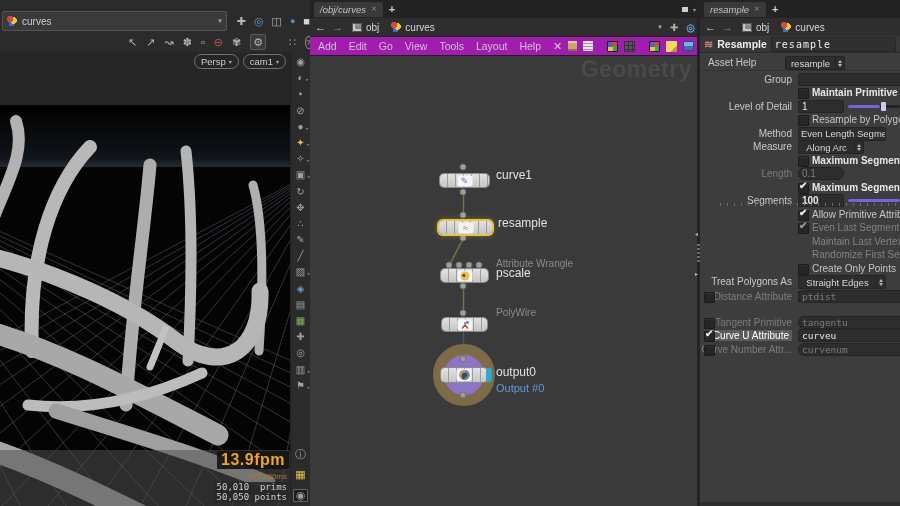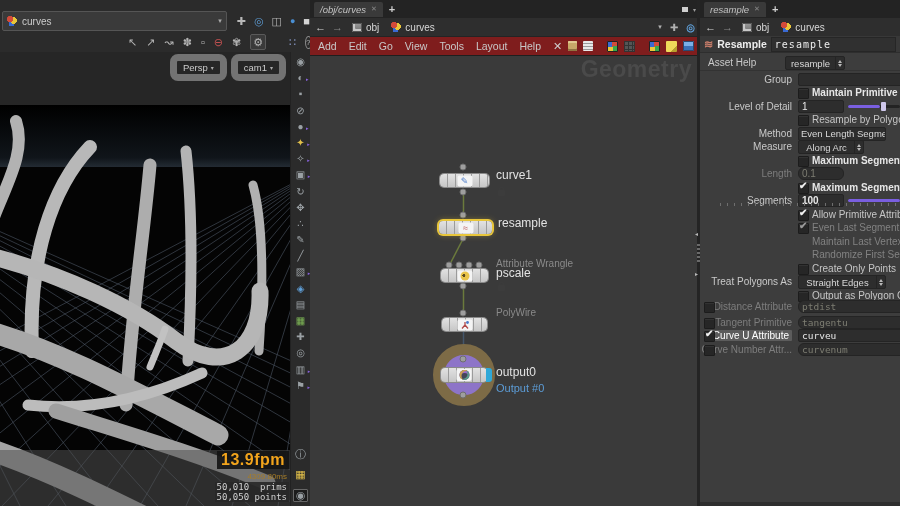--- a/index.html
+++ b/index.html
@@ -26,21 +26,21 @@
   .r1icons{display:flex;align-items:center;gap:8px;margin-left:10px;font-size:11px;color:#b8b8b8;}
   .lp-row2{left:0;top:32px;width:310px;height:20px;display:flex;align-items:center;gap:9px;padding-left:128px;box-sizing:border-box;}
   .tbtn{font-size:11px;color:#b4b4b4;line-height:14px;}
   .tbtn.boxed{border:1px solid #5a5a5a;background:#3a3a3a;padding:0 2px;border-radius:2px;}
   .tbtn.circled{border:1px solid #8a8a8a;border-radius:50%;width:11px;height:11px;font-size:8px;text-align:center;line-height:11px;}
 
   
   .viewport{left:0;top:52px;width:290px;height:454px;background:#262626;overflow:hidden;}
   .scene{position:absolute;left:0;top:53px;}
   .pills{position:absolute;right:4px;top:2px;display:flex;gap:4px;}
-  .pill{display:flex;align-items:center;gap:3px;border:7px solid #737373;border-radius:8px;height:13px;
+  .pill{display:flex;align-items:center;gap:3px;border:1px solid #737373;border-radius:8px;height:13px;
         padding:0 6px;font-size:9.5px;color:#ccc;background:rgba(38,38,38,.6);}
   .pill .caret{font-size:6px;color:#aaa;}
   .vband{position:absolute;left:0;top:398px;width:290px;height:56px;background:rgba(80,80,80,.55);}
   .fps{position:absolute;right:1px;top:399px;background:rgba(20,20,20,.9);color:#f2a41c;
        font-weight:bold;font-size:16px;padding:0 4px;letter-spacing:.5px;}
   .ms{position:absolute;right:3px;top:420px;color:#a87d26;font-size:8px;}
   .statline{position:absolute;right:1px;color:#d2d2d2;font-size:9px;background:rgba(40,40,40,.9);
             padding:0 2px;white-space:pre;}
 
   
@@ -59,21 +59,21 @@
   .tab .x{font-style:normal;font-size:7px;color:#888;}
   .plus{color:#cfcfcf;font-size:11px;font-weight:bold;}
   .tabright{margin-left:auto;display:flex;gap:5px;align-items:center;margin-right:4px;color:#999;font-size:6px;}
   .pathbar{height:18px;background:#2e2e2e;border-bottom:1px solid #242424;display:flex;align-items:center;gap:6px;padding:0 5px;}
   .navarrow{font-size:11px;font-weight:bold;color:#d6d6d6;}
   .navarrow.dim{color:#8a8a8a;}
   .chip{display:flex;align-items:center;gap:4px;font-size:10px;color:#d8d8d8;padding:1px 3px;border-radius:2px;}
   .ic-obj{width:10px;height:9px;background:linear-gradient(#9a9a9a,#6f6f6f);border-radius:1px;
           box-shadow:inset 0 0 0 1px #555, inset 3px -3px 0 #c8c8c8;}
   .pathright{margin-left:auto;display:flex;align-items:center;gap:8px;color:#b0b0b0;}
-  .menubar{height:18px;background:#7f1d1d;border-bottom:1px solid #1f1f1f;display:flex;align-items:center;gap:12px;padding:0 8px;}
+  .menubar{height:18px;background:#a21caf;border-bottom:1px solid #1f1f1f;display:flex;align-items:center;gap:12px;padding:0 8px;}
   .menu{font-size:10.5px;color:#c8c8c8;}
   .nettools{margin-left:auto;display:flex;align-items:center;gap:6px;}
   .nti{font-size:11px;color:#cfcfcf;}
   .ic-org{width:9px;height:10px;background:#c8a868;box-shadow:inset 0 -2px 0 #8f7440,inset 0 2px 0 #e0c890;border-radius:1px;}
   .ic-page{width:10px;height:10px;background:repeating-linear-gradient(#e8e8e8 0 2px,#9a9a9a 2px 3px);border-radius:1px;}
   .ic-cgrid{width:11px;height:11px;border-radius:1px;background:
      conic-gradient(#d24a3a 0 25%,#3aa84a 0 50%,#e8c63a 0 75%,#3a6ad2 0) ;box-shadow:inset 0 0 0 1px #222;}
   .ic-grid{width:11px;height:11px;background:#555;box-shadow:inset 0 0 0 1px #333;
      background-image:linear-gradient(#333 1px,transparent 1px),linear-gradient(90deg,#333 1px,transparent 1px);
      background-size:4px 4px;}
@@ -550,21 +550,21 @@
             <span class="spin">
               <i class="tu"></i>
               <i class="td"></i>
             </span>
           </span>
         </div>
         <div class="prow" style="top: 288.5px;">
           <span class="cbox" style="left: 98px;"></span>
           <span class="ctext">Output as Polygon Curves to be Resampled</span>
         </div>
-        <div class="prow" style="top: 300px;">
+        <div class="prow" style="top: 290px;">
           <span class="plabel dim">Distance Attribute</span>
           <span class="cbox" style="left: 4px;"></span>
           <span class="pfield dimtxt mono" style="left: 98px; width: 120px; font-size: 9.5px;">ptdist</span>
         </div>
         <div class="prow" style="top: 315.5px;">
           <span class="plabel dim">Tangent Primitive</span>
           <span class="cbox" style="left: 4px;"></span>
           <span class="pfield dimtxt mono" style="left: 98px; width: 120px; font-size: 9.5px;">tangentu</span>
         </div>
         <div class="prow" style="top: 329px;">

